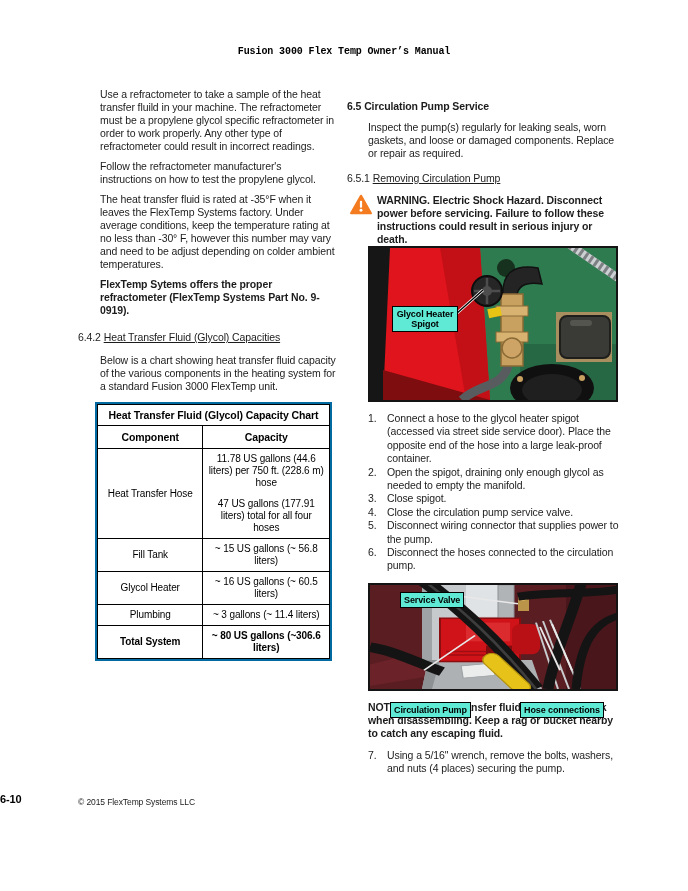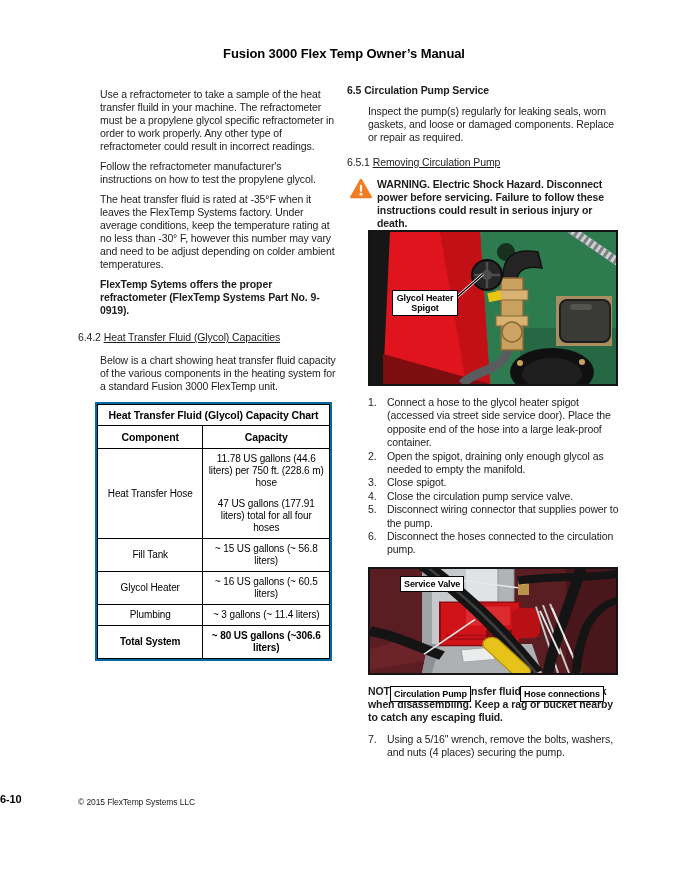--- a/index.html
+++ b/index.html
@@ -4,24 +4,24 @@
 <style>
   * { margin:0; padding:0; box-sizing:border-box; }
   html,body { background:#e8e8e8; }
   .page {
     position:relative; width:688px; height:891px; background:#ffffff;
     margin:0 auto; font-family:"Liberation Sans", sans-serif; color:#1c1c1c;
     letter-spacing:-0.1px; overflow:hidden;
   }
   .doc-title {
     position:absolute; top:46px; left:0; right:0; text-align:center;
-    font-size:13px; font-weight:bold; color:#000;
+    font-size:10px; font-weight:bold; color:#000;font-family:Liberation Mono, monospace;
   }
   .col-left  { position:absolute; left:78px;  top:88px; width:258px; }
-  .col-right { position:absolute; left:347px; top:84px; width:276px; }
+  .col-right { position:absolute; left:347px; top:100px; width:276px; }
   .body-text { font-size:10.5px; line-height:13px; }
   .para { margin-left:22px; margin-bottom:7px; }
   .para-r { margin-left:21px; margin-bottom:12px; }
   .section-head { font-size:10.5px; line-height:13px; margin-bottom:10px; }
   .section-head .sec-title { text-decoration:underline; }
   .h-bold { font-size:10.5px; line-height:13px; font-weight:bold; margin-bottom:8px; }
   .emph { margin-left:22px; margin-bottom:14px; font-weight:bold; }
 
   
   .cap-table-wrap { margin-left:17px; width:237px; border:2px solid #0369a1; }
@@ -38,21 +38,21 @@
   
   .warning { display:flex; gap:5px; margin-left:3px; }
   .warning .w-text { font-weight:bold; font-size:10.5px; line-height:13px; width:244px; }
 
   
   .photo { position:relative; width:250px; height:156px; margin-left:21px;
            border:2px solid #141414; background:#222; margin-bottom:10px; }
   .photo2 { height:108px; }
   .photo svg { display:block; width:100%; height:100%; }
   .callout {
-    position:absolute; background:#ffffff; border:1.5px solid #000;
+    position:absolute; background:#5eead4; border:1.5px solid #000;
     font-size:9px; font-weight:bold; line-height:10px; text-align:center;
     padding:2px 3px; color:#000;
   }
 
   
   .steps { margin-left:21px; margin-bottom:10px; }
   .step { display:flex; font-size:10.5px; line-height:13.4px; }
   .step .n { width:19px; flex:0 0 19px; }
   .step .t { flex:1; }
   .note { margin-left:21px; margin-bottom:9px; font-weight:bold; font-size:10.5px; line-height:13px; }

